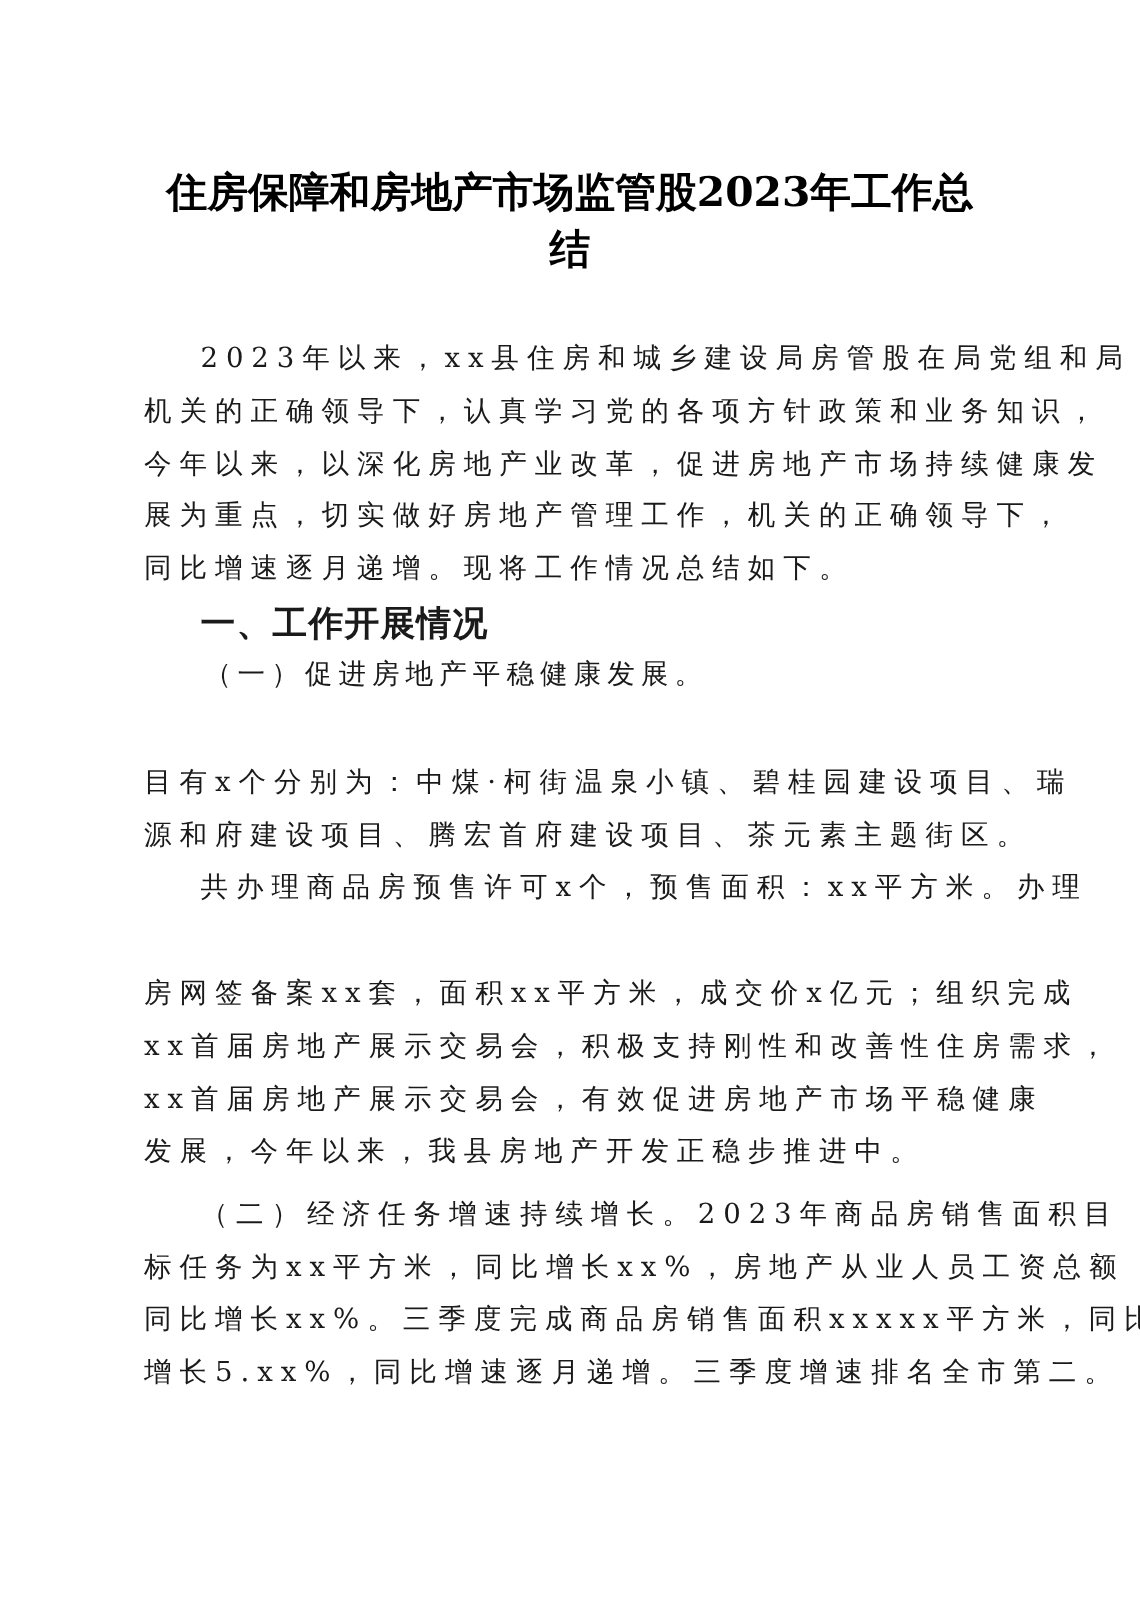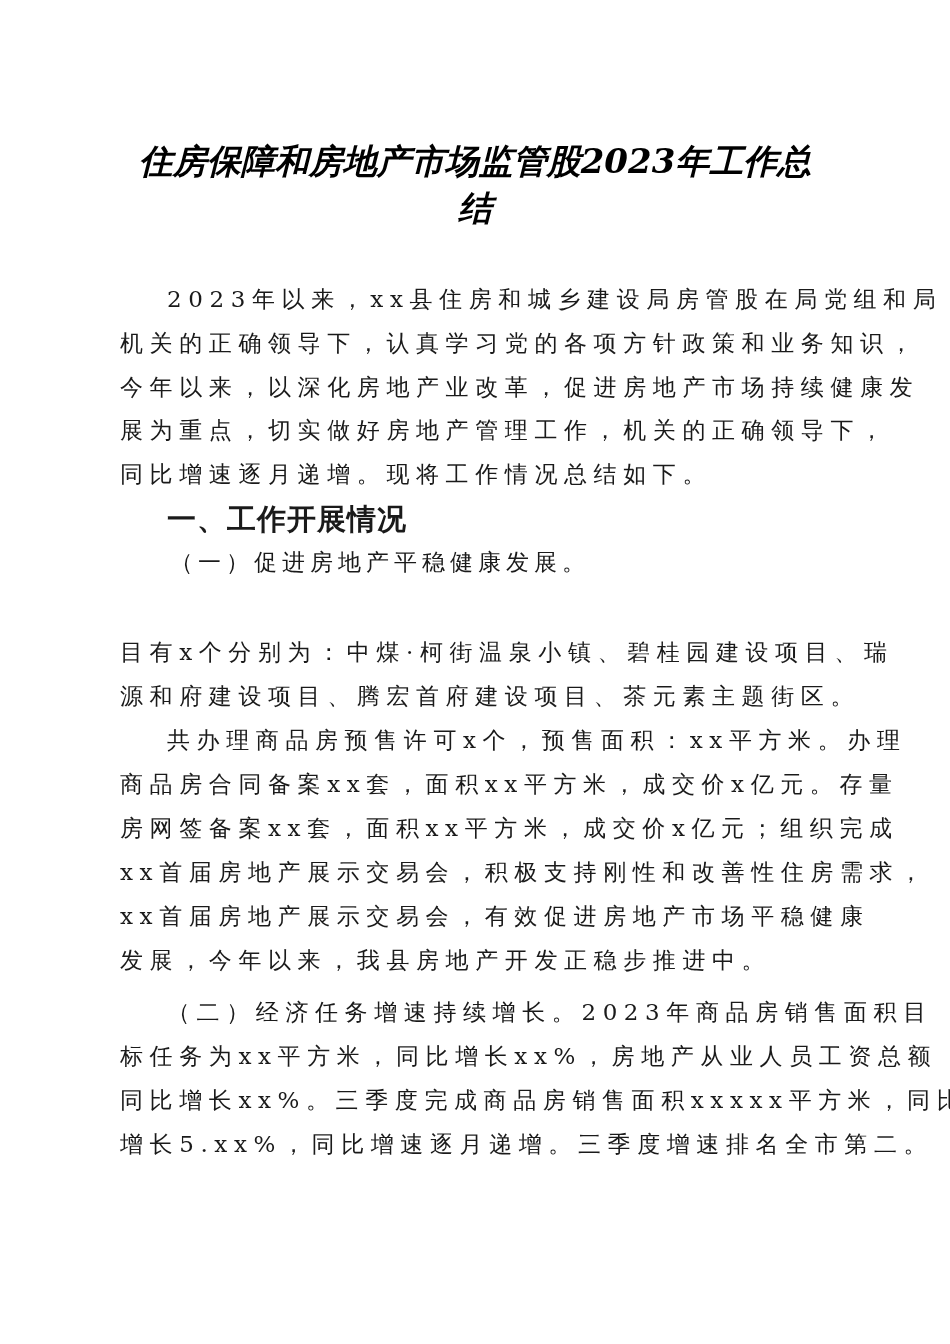--- a/index.html
+++ b/index.html
@@ -1,21 +1,21 @@
 <!DOCTYPE html>
 <html><head>
 <meta charset="utf-8">
 <style>
   html, body { margin: 0; padding: 0; background: #ffffff; }
   body { width: 950px; height: 1344px; position: relative; overflow: hidden;
          font-family: "DejaVu Serif", "Liberation Serif", serif; color: #111111; }
   .page { position: absolute; left: 0; top: 0; width: 950px; height: 1344px; }
   .title { position: absolute; left: 100px; width: 750px; text-align: center;
            font-family: "DejaVu Serif", "Liberation Serif", serif; font-weight: bold;
-           font-size: 34px; line-height: 50px; letter-spacing: 0px; color: #000; font-style: italic; }
+           font-size: 34px; line-height: 50px; letter-spacing: 0px; color: #000; }
   .title-l1 { top: 136px; }
   .title-l2 { top: 183px; }
   .line { position: absolute; left: 120px; width: 710px; white-space: nowrap;
           font-size: 23px; line-height: 30px; letter-spacing: 6.6px; color: #1a1a1a; }
   .indent { padding-left: 47px; }
   .heading1 { font-family: "DejaVu Sans", "Liberation Sans", sans-serif; font-weight: bold;
               letter-spacing: 1px; font-size: 29px; }
   .sub { letter-spacing: 5px; }
 </style>
 </head>
@@ -31,21 +31,20 @@
   <div class="line" style="top:415px">展为重点，切实做好房地产管理工作，机关的正确领导下，</div>
   <div class="line" style="top:459px">同比增速逐月递增。现将工作情况总结如下。</div>
 
   <div class="line indent heading1" style="top:504px">一、工作开展情况</div>
   <div class="line sub" style="top:547px; padding-left:50px">（一）促进房地产平稳健康发展。</div>
 
   <div class="line" style="top:637px">目有x个分别为：中煤·柯街温泉小镇、碧桂园建设项目、瑞</div>
   <div class="line" style="top:681px">源和府建设项目、腾宏首府建设项目、茶元素主题街区。</div>
 
   <div class="line indent" style="top:725px">共办理商品房预售许可x个，预售面积：xx平方米。办理</div>
-  <div class="line" style="top:769px">商品房合同备案xx套，面积xx平方米，成交价x亿元。存量</div>
   <div class="line" style="top:813px">房网签备案xx套，面积xx平方米，成交价x亿元；组织完成</div>
   <div class="line" style="top:857px">xx首届房地产展示交易会，积极支持刚性和改善性住房需求，</div>
   <div class="line" style="top:901px">xx首届房地产展示交易会，有效促进房地产市场平稳健康</div>
   <div class="line" style="top:945px">发展，今年以来，我县房地产开发正稳步推进中。</div>
 
   <div class="line indent" style="top:997px">（二）经济任务增速持续增长。2023年商品房销售面积目</div>
   <div class="line" style="top:1041px">标任务为xx平方米，同比增长xx%，房地产从业人员工资总额</div>
   <div class="line" style="top:1085px">同比增长xx%。三季度完成商品房销售面积xxxxx平方米，同比</div>
   <div class="line" style="top:1129px">增长5.xx%，同比增速逐月递增。三季度增速排名全市第二。</div>
 </div>

